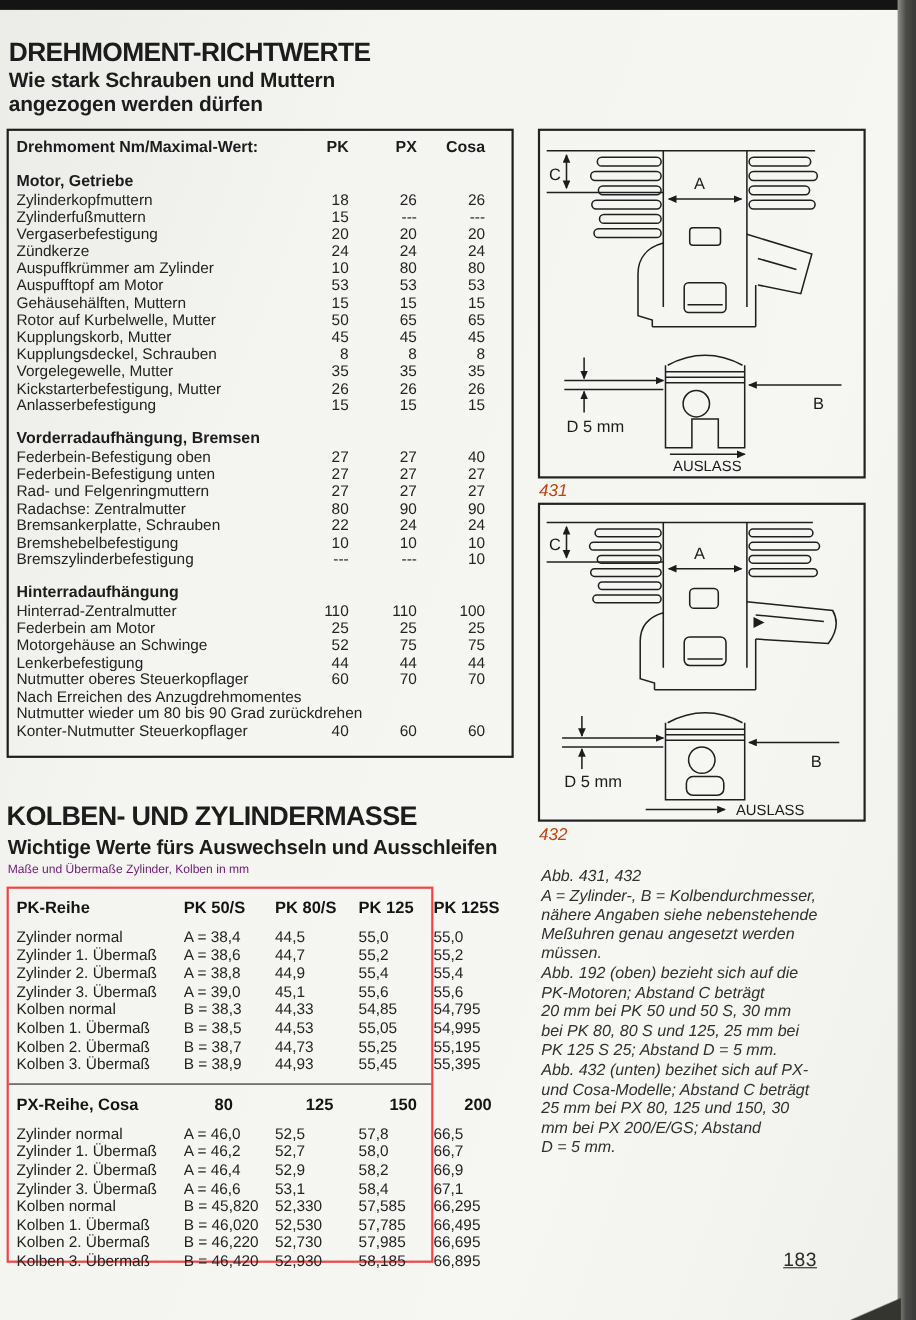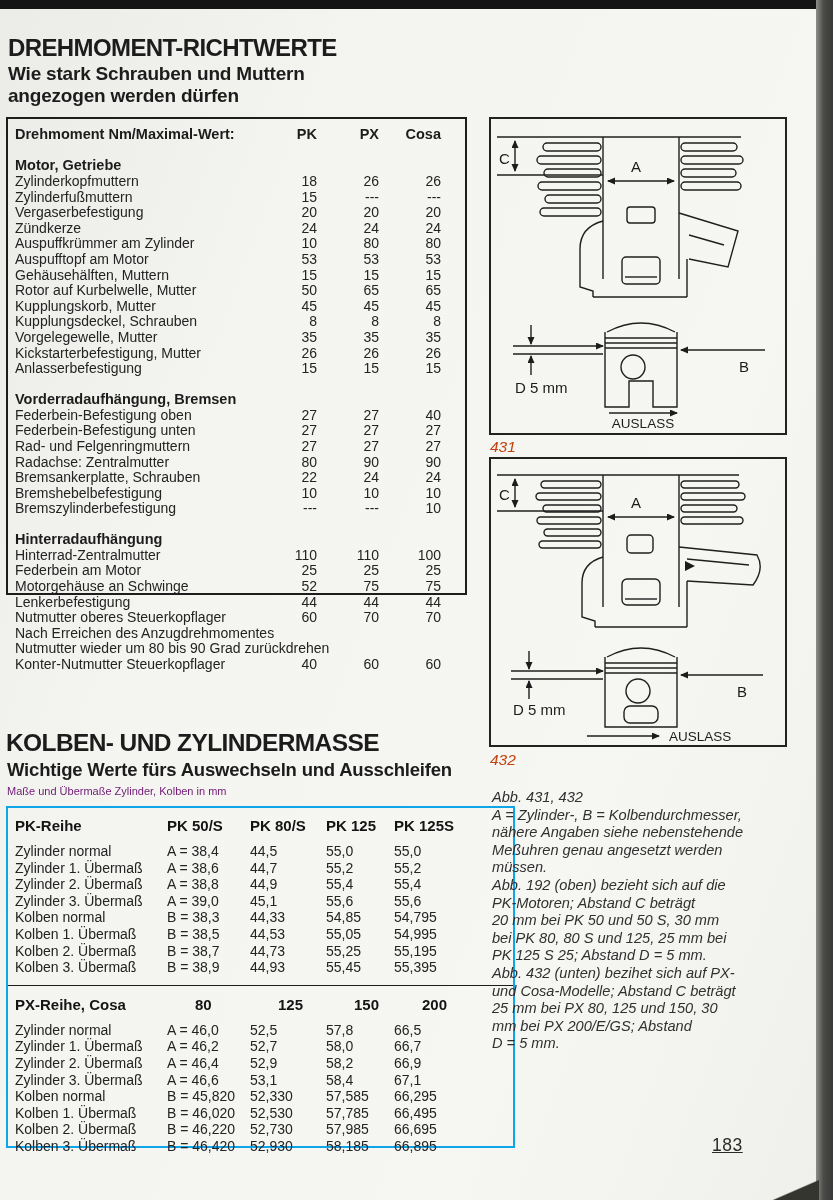--- a/index.html
+++ b/index.html
@@ -11,35 +11,35 @@
   .topbar{position:absolute;top:0;left:0;width:833px;height:9px;background:#141414;}
   .rightbar{position:absolute;top:0;right:0;width:17px;height:1200px;
     background:linear-gradient(to right,#8d8d8a 0%,#4a4a47 45%,#393937 100%);}
   .corner{position:absolute;right:14px;bottom:0;width:46px;height:20px;
     background:linear-gradient(to bottom right,transparent 48%,#35352f 52%);}
   .h1{position:absolute;left:8px;top:34px;font-size:24px;font-weight:bold;letter-spacing:-0.6px;white-space:nowrap;}
   .hsub{position:absolute;left:8px;font-size:19px;font-weight:bold;white-space:nowrap;letter-spacing:-0.2px;}
   .hsub1{top:63px;} .hsub2{top:85px;}
 
   
-  .torque{position:absolute;left:6px;top:117px;width:461px;height:478px;
+  .torque{position:absolute;left:6px;top:117px;width:461px;height:572px;
     border:2px solid #1d1d1d;box-sizing:border-box;padding:6px 24px 0 7px;font-size:14px;}
   .t-header{display:flex;font-weight:bold;font-size:14.5px;line-height:18px;margin-bottom:3px;}
   .t-label{flex:1;white-space:nowrap;overflow:hidden;}
   .t-val{width:62px;text-align:right;white-space:nowrap;flex:none;}
   .t-sec-title{font-weight:bold;font-size:14.5px;line-height:16px;margin-top:14px;margin-bottom:1px;white-space:nowrap;}
   .t-row{display:flex;line-height:15.6px;color:#232323;}
   .t-label-full{white-space:nowrap;}
 
   
   .h2{position:absolute;left:6px;top:729px;font-size:24.5px;font-weight:bold;letter-spacing:-0.6px;white-space:nowrap;}
   .h2sub{position:absolute;left:7px;top:759px;font-size:18.5px;font-weight:bold;white-space:nowrap;letter-spacing:-0.2px;}
   .h2note{position:absolute;left:7px;top:785px;font-size:11px;color:#701a75;white-space:nowrap;}
-  .ktable{position:absolute;left:6px;top:806px;width:509px;height:342px;
-    border:2px solid #0ea5e9;box-sizing:border-box;padding:6px 4px 0 7px;font-size:14px;}
+  .ktable{position:absolute;left:6px;top:806px;width:388px;height:342px;
+    border:2px solid #ef4444;box-sizing:border-box;padding:6px 4px 0 7px;font-size:14px;}
   .k-row{display:flex;line-height:16.6px;color:#232323;}
   .k-header{display:flex;font-weight:bold;font-size:15px;line-height:20px;margin:2px 0 7px 0;color:#141414;}
   .k-label{width:152px;flex:none;white-space:nowrap;}
   .k-v1{width:83px;flex:none;white-space:nowrap;}
   .k-v2{width:76px;flex:none;white-space:nowrap;}
   .k-v3{width:68px;flex:none;white-space:nowrap;}
   .k-v4{flex:1;white-space:nowrap;}
   .k-header.px-head .k-v1,.k-header.px-head .k-v2,
   .k-header.px-head .k-v3,.k-header.px-head .k-v4{padding-left:28px;box-sizing:border-box;}
   .k-divider{border-top:1.5px solid #1d1d1d;margin:9px -4px 9px -7px;}

